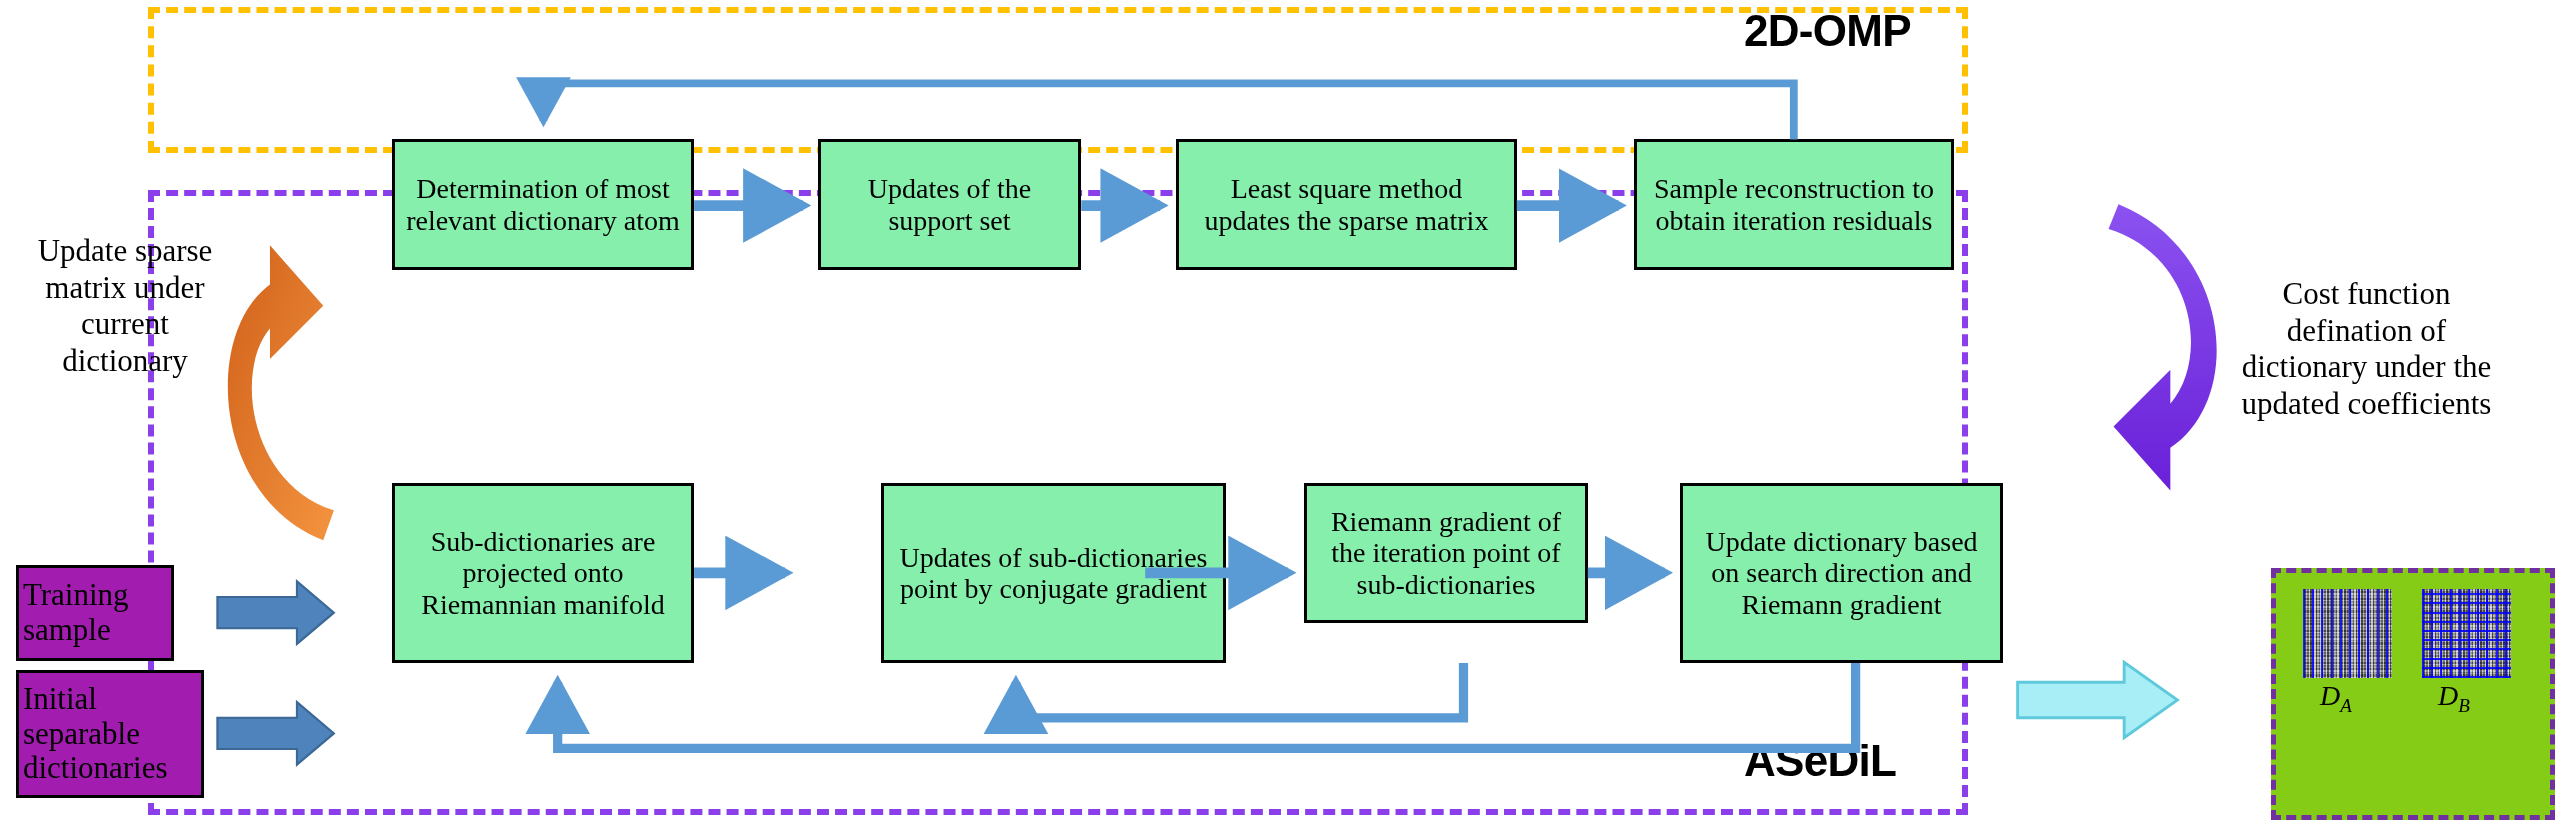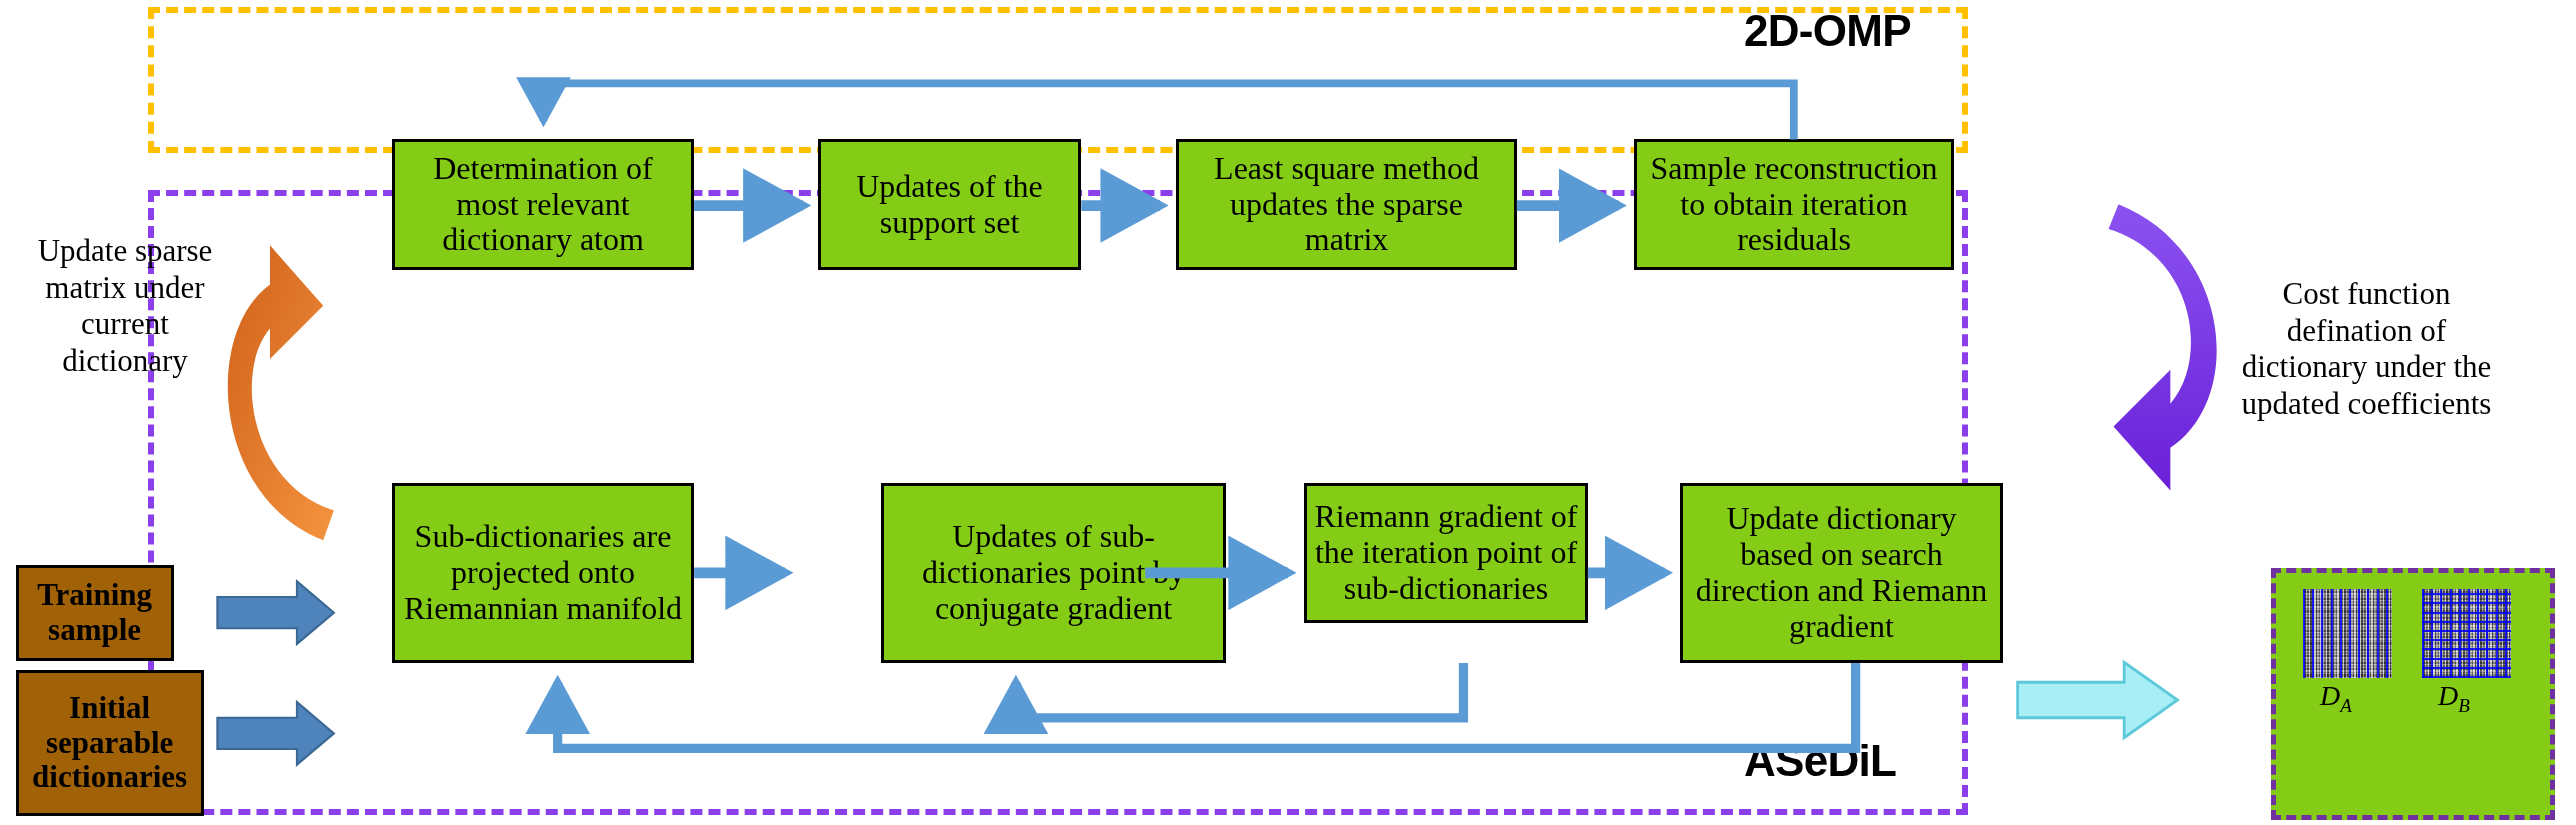--- a/index.html
+++ b/index.html
@@ -14,28 +14,28 @@
              border:6.4px dashed #8B3FEB;}
 
   
   .section-label{position:absolute;font-family:"Liberation Sans","DejaVu Sans",sans-serif;
                  font-weight:700;font-size:44px;line-height:1;letter-spacing:-0.7px;
                  color:#000;white-space:nowrap;}
   #omp-label{left:1744px;top:8.5px;}
   #asedil-label{left:1744px;top:739px;}
 
   
-  .pbox{position:absolute;box-sizing:border-box;background:#84cc16;
+  .pbox{position:absolute;box-sizing:border-box;background:#86efac;
         border:3.6px solid #000;display:flex;align-items:center;justify-content:center;
-        text-align:center;font-size:32px;line-height:1.12;padding:2.8px 5.7px;}
+        text-align:center;font-size:28px;line-height:1.12;padding:2.8px 5.7px;}
 
   
-  .bbox{position:absolute;box-sizing:border-box;background:#a16207;
+  .bbox{position:absolute;box-sizing:border-box;background:#a21caf;
         border:3.6px solid #000;display:flex;align-items:center;justify-content:center;
-        text-align:center;font-size:31px;line-height:1.12;padding:1.4px 4.3px;font-weight:bold;}
+        text-align:left;font-size:31px;line-height:1.12;padding:1.4px 4.3px;}
 
   
   .note{position:absolute;text-align:center;font-size:31px;line-height:1.18;}
 
   
   svg.overlay{position:absolute;left:0;top:0;width:2576px;height:826px;
               pointer-events:none;}
 
   
   #dict-panel{position:absolute;left:2271px;top:568px;width:284px;height:252px;
@@ -84,21 +84,21 @@
 <div class="pbox" style="left:392px;top:483px;width:302px;height:180px;">Sub-dictionaries are projected onto Riemannian manifold</div>
 
 <div class="pbox" style="left:835px;top:483px;width:345px;height:180px;margin-left:46px;">Updates of sub-dictionaries point by conjugate gradient</div>
 
 <div class="pbox" style="left:1304px;top:483px;width:284px;height:140px;">Riemann gradient of the iteration point of sub-dictionaries</div>
 
 <div class="pbox" style="left:1680px;top:483px;width:323px;height:180px;">Update dictionary based on search direction and Riemann gradient</div>
 
 <div class="bbox" style="left:15.6px;top:565px;width:158px;height:96px;">Training sample</div>
 
-<div class="bbox" style="left:15.6px;top:670px;width:188px;height:146px;">Initial separable dictionaries</div>
+<div class="bbox" style="left:15.6px;top:670px;width:188px;height:128px;">Initial separable dictionaries</div>
 
 <div class="note" id="note-left" style="left:31px;top:233px;width:188px;">Update sparse matrix under current dictionary</div>
 
 <div class="note" id="note-right" style="left:2235px;top:242px;width:263px;margin-top:34px;">Cost function defination of dictionary under the updated coefficients</div>
 
 <svg class="overlay" viewBox="0 0 3626 1162" xmlns="http://www.w3.org/2000/svg">
   <defs>
     <marker id="bluehead" markerWidth="7" markerHeight="7" refX="5.6" refY="3.5" orient="auto" markerUnits="strokeWidth">
       <path d="M0,0 L6.4,3.5 L0,7 z" fill="#5B9BD5"></path>
     </marker>

